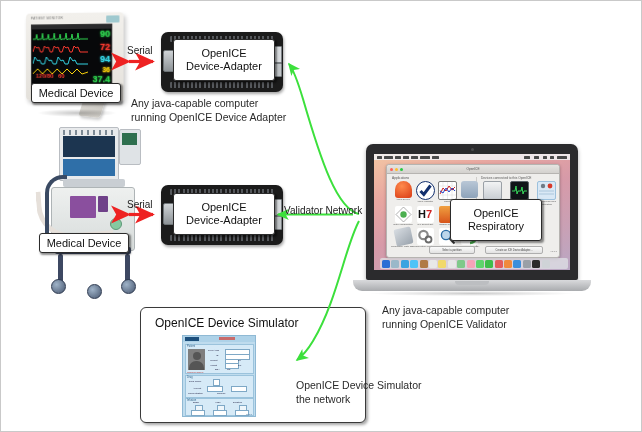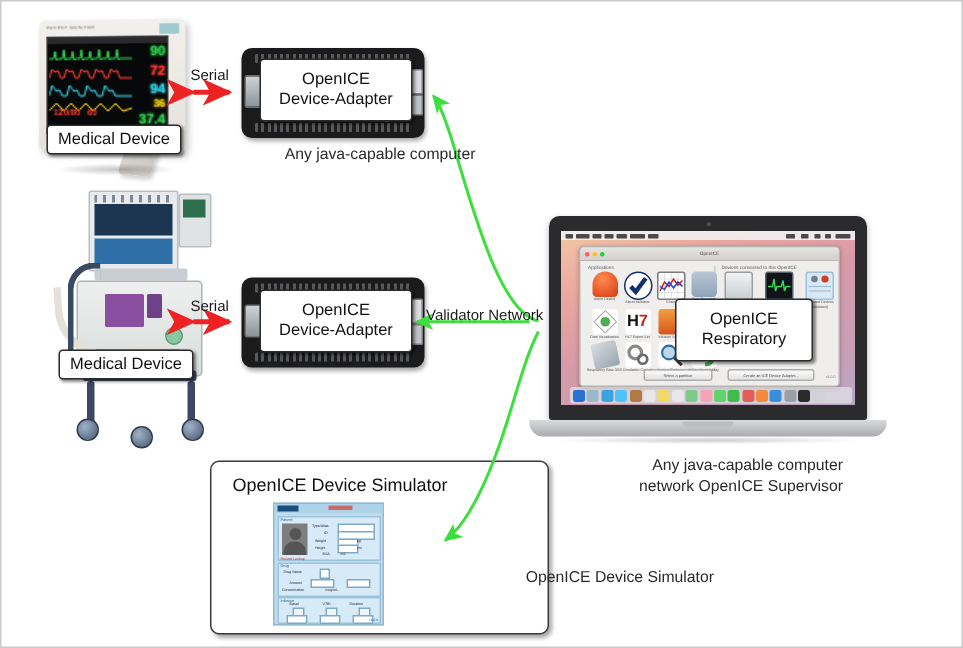--- a/index.html
+++ b/index.html
@@ -9,21 +9,21 @@
   
   .callout{
     position:absolute;background:#ffffff;border:1.4px solid #2b2b2b;border-radius:3px;
     box-shadow:1.5px 1.5px 2px rgba(0,0,0,.45);
     display:flex;align-items:center;justify-content:center;text-align:center;
     color:#111;line-height:1.18;z-index:40;
   }
   .callout span{display:block;}
 
   
-  .caption{position:absolute;text-align:right;color:#2a2a2a;font-size:10.5px;line-height:1.3;z-index:30;}
+  .caption{position:absolute;text-align:left;color:#2a2a2a;font-size:10.5px;line-height:1.3;z-index:30;}
 
   
   .arrowlabel{position:absolute;color:#1a1a1a;font-size:10px;z-index:35;white-space:nowrap;}
 
   
   .monitor-wrap{position:absolute;left:22px;top:12px;width:112px;height:108px;z-index:10;}
   .mon-body{position:absolute;left:2px;top:0;width:98px;height:88px;background:linear-gradient(180deg,#f2f0ec 0%,#e4e1db 100%);
             border-radius:4px;transform:perspective(300px) rotateY(-6deg);box-shadow:2px 3px 4px rgba(0,0,0,.22);}
   .mon-brand{position:absolute;left:5px;top:3px;font-size:3px;color:#6b6b6b;letter-spacing:.4px;}
   .mon-modelchip{position:absolute;right:4px;top:3px;width:13px;height:7px;background:#9fc9cf;border-radius:1px;}
@@ -243,20 +243,21 @@
     <div class="hole" style="right:22px;bottom:11px;"></div>
   </div>
 
   <div class="callout" style="left:172px;top:38px;width:100px;height:40px;font-size:11px;flex-direction:column;">
     <span>OpenICE</span>
     <span>Device-Adapter</span>
   </div>
 
   <div class="caption" style="left:130px;top:96px;width:186px;">
     <div>Any java-capable computer</div>
+    <div>running OpenICE Device Adapter</div>
   </div>
 
   <div class="bbb" style="left:160px;top:184px;">
     <div class="hdr t"></div>
     <div class="hdr b"></div>
     <div class="eth"></div>
     <div class="usb"></div>
     <div class="sd"></div>
     <div class="chip" style="left:34px;top:14px;width:16px;height:9px;"></div>
     <div class="chip" style="left:56px;top:15px;width:11px;height:7px;"></div>
@@ -461,21 +462,21 @@
     <div class="mac-foot"></div>
   </div>
 
   <div class="callout" style="left:449px;top:198px;width:90px;height:40px;font-size:11px;flex-direction:column;">
     <span>OpenICE</span>
     <span>Respiratory</span>
   </div>
 
   <div class="caption" style="left:381px;top:303px;width:180px;">
     <div>Any java-capable computer</div>
-    <div>network OpenICE Supervisor</div>
+    <div>running OpenICE Validator</div>
   </div>
 
   <div class="sim-box">
     <div class="sim-title">OpenICE Device Simulator</div>
 
     <div class="sim-ui">
       <div class="sim-bar">
         <div class="sim-logo"></div>
         <div class="sim-tt"></div>
       </div>
@@ -520,15 +521,16 @@
       <div class="sim-btn" style="left:56px;top:69px;"></div>
       <div class="sim-field" style="left:8px;top:74px;width:12px;"></div>
       <div class="sim-field" style="left:30px;top:74px;width:12px;"></div>
       <div class="sim-field" style="left:52px;top:74px;width:12px;"></div>
       <div class="sim-foot">v1.0.0</div>
     </div>
   </div>
 
   <div class="caption" style="left:295px;top:378px;width:180px;">
     <div>OpenICE Device Simulator</div>
+    <div>the network</div>
   </div>
 
 </div>
 
 </body></html>

